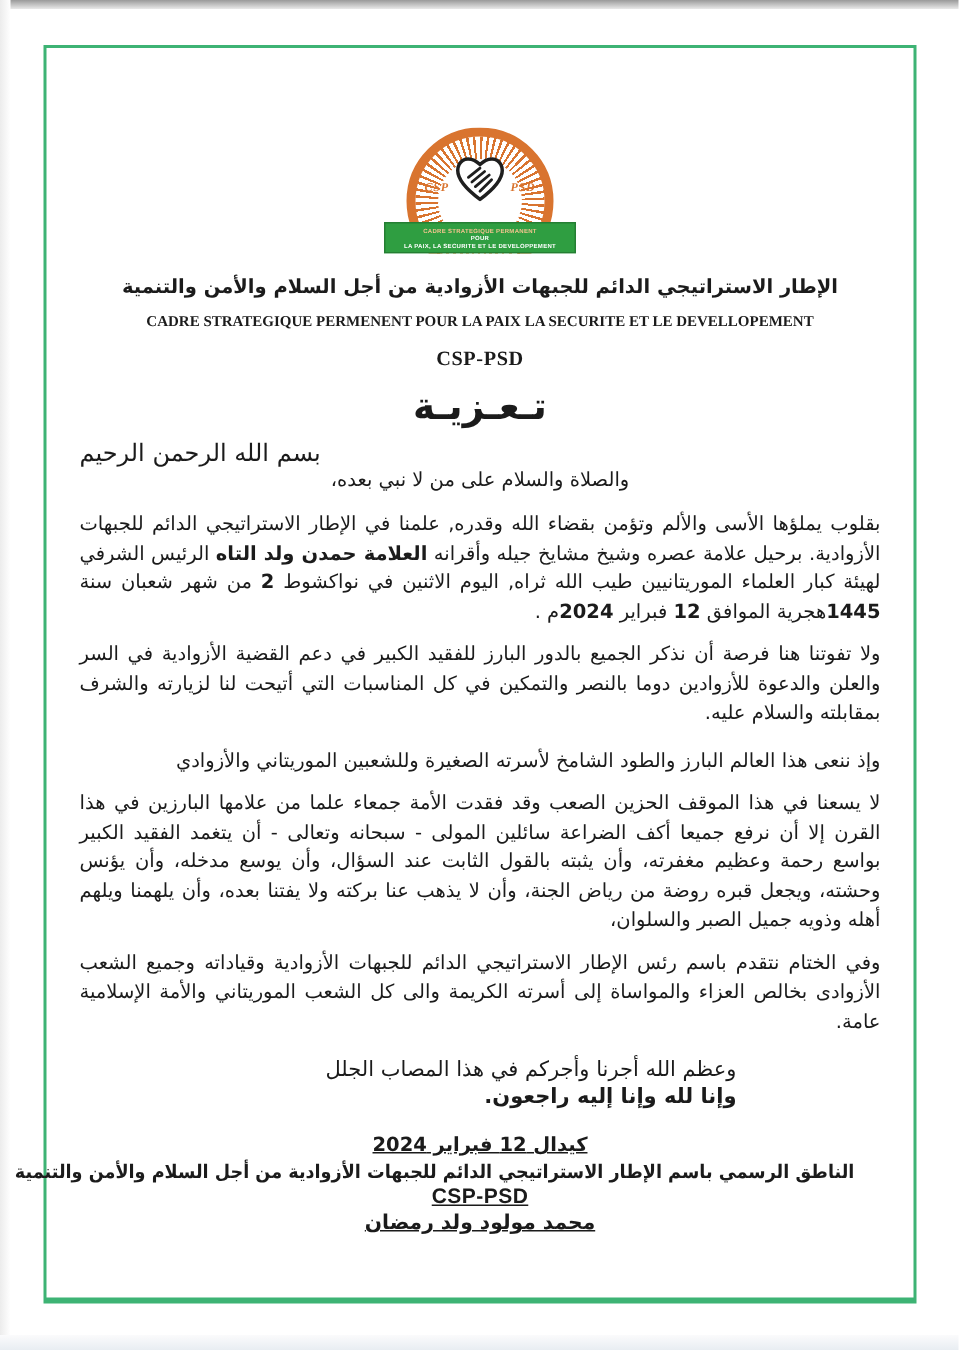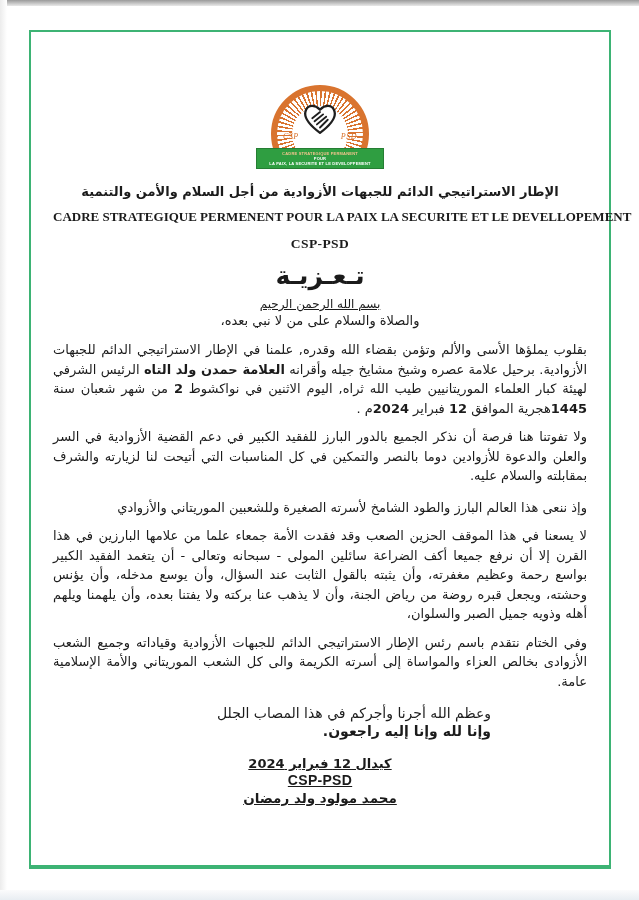--- a/index.html
+++ b/index.html
@@ -48,25 +48,25 @@
   .sun-core {
     position: absolute; left: 50%; top: 49px; transform: translate(-50%, -50%);
     width: 56px; height: 56px; border-radius: 50%;
     background: #ffffff;
   }
   .heart {
     position: absolute; left: 50%; top: 17px; transform: translateX(-50%);
     width: 38px; height: 34px; z-index: 2;
   }
   .logo-acronyms {
-    position: absolute; left: 50%; top: 47px; transform: translateX(-50%);
+    position: absolute; left: 50%; top: 35px; transform: translateX(-50%);
     width: 74px; display: flex; justify-content: space-between;
     z-index: 2;
     font-family: "Liberation Serif", serif;
-    font-style: italic; font-weight: normal;
+    font-style: italic; font-weight: bold;
     font-size: 8px; color: #d9742f; letter-spacing: 0.5px;
   }
   .logo-banner {
     position: absolute; left: 50%; bottom: 0; transform: translateX(-50%);
     width: 124px; z-index: 3;
     background: #2f9e41;
     border: 1px solid #257e33;
     padding: 2px 1px 2px 1px;
     text-align: center;
     font-family: "Liberation Sans", sans-serif;
@@ -82,40 +82,39 @@
   .org-title-ar {
     margin-top: 15px;
     text-align: center; direction: rtl;
     font-weight: bold; font-size: 13px;
     white-space: nowrap;
   }
   .org-title-fr {
     margin-top: 10px;
     text-align: center;
     font-family: "Liberation Serif", serif;
-    font-weight: bold; font-size: 13px;
+    font-weight: bold; font-size: 10px;
     white-space: nowrap;
   }
   .org-acronym {
     margin-top: 11px;
     text-align: center;
     font-family: "Liberation Serif", serif;
     font-weight: bold; font-size: 13.5px;
     letter-spacing: 0.4px;
   }
   .heading {
     margin-top: 9px;
     text-align: center; direction: rtl;
     font-weight: bold; font-size: 25px;
   }
   .basmala {
     margin-top: 7px;
-    text-align: center; direction: rtl;
-    font-size: 12px;
-    text-decoration: underline;
+    text-align: left; direction: rtl;
+    font-size: 16px;
   }
   .salutation {
     margin-top: 2px;
     text-align: center; direction: rtl;
     font-size: 13px;
   }
 
   
   .para {
     direction: rtl;
@@ -201,18 +200,21 @@
     <p class="para p4">لا يسعنا في هذا الموقف الحزين الصعب وقد فقدت الأمة جمعاء علما من علامها البارزين في هذا القرن إلا أن نرفع جميعا أكف الضراعة سائلين المولى - سبحانه وتعالى - أن يتغمد الفقيد الكبير بواسع رحمة وعظيم مغفرته، وأن يثبته بالقول الثابت عند السؤال، وأن يوسع مدخله، وأن يؤنس وحشته، ويجعل قبره روضة من رياض الجنة، وأن لا يذهب عنا بركته ولا يفتنا بعده، وأن يلهمنا ويلهم أهله وذويه جميل الصبر والسلوان،</p>
     <p class="para p5">وفي الختام نتقدم باسم رئس الإطار الاستراتيجي الدائم للجبهات الأزوادية وقياداته وجميع الشعب الأزوادى بخالص العزاء والمواساة إلى أسرته الكريمة والى كل الشعب الموريتاني والأمة الإسلامية عامة.</p>
 
     <div class="closing">
       <div>وعظم الله أجرنا وأجركم في هذا المصاب الجلل</div>
       <div class="istirja">وإنا لله وإنا إليه راجعون.</div>
     </div>
 
     <div class="footer">
       <div class="footer-date">كيدال 12 فبراير 2024</div>
+      <div class="footer-spokesman">
+        <span class="shrink">الناطق الرسمي باسم الإطار الاستراتيجي الدائم للجبهات الأزوادية من أجل السلام والأمن والتنمية</span>
+      </div>
       <div class="footer-acronym">CSP-PSD</div>
       <div class="footer-signature">محمد مولود ولد رمضان</div>
     </div>
 
   </div>
 </div>
 
 </body></html>

